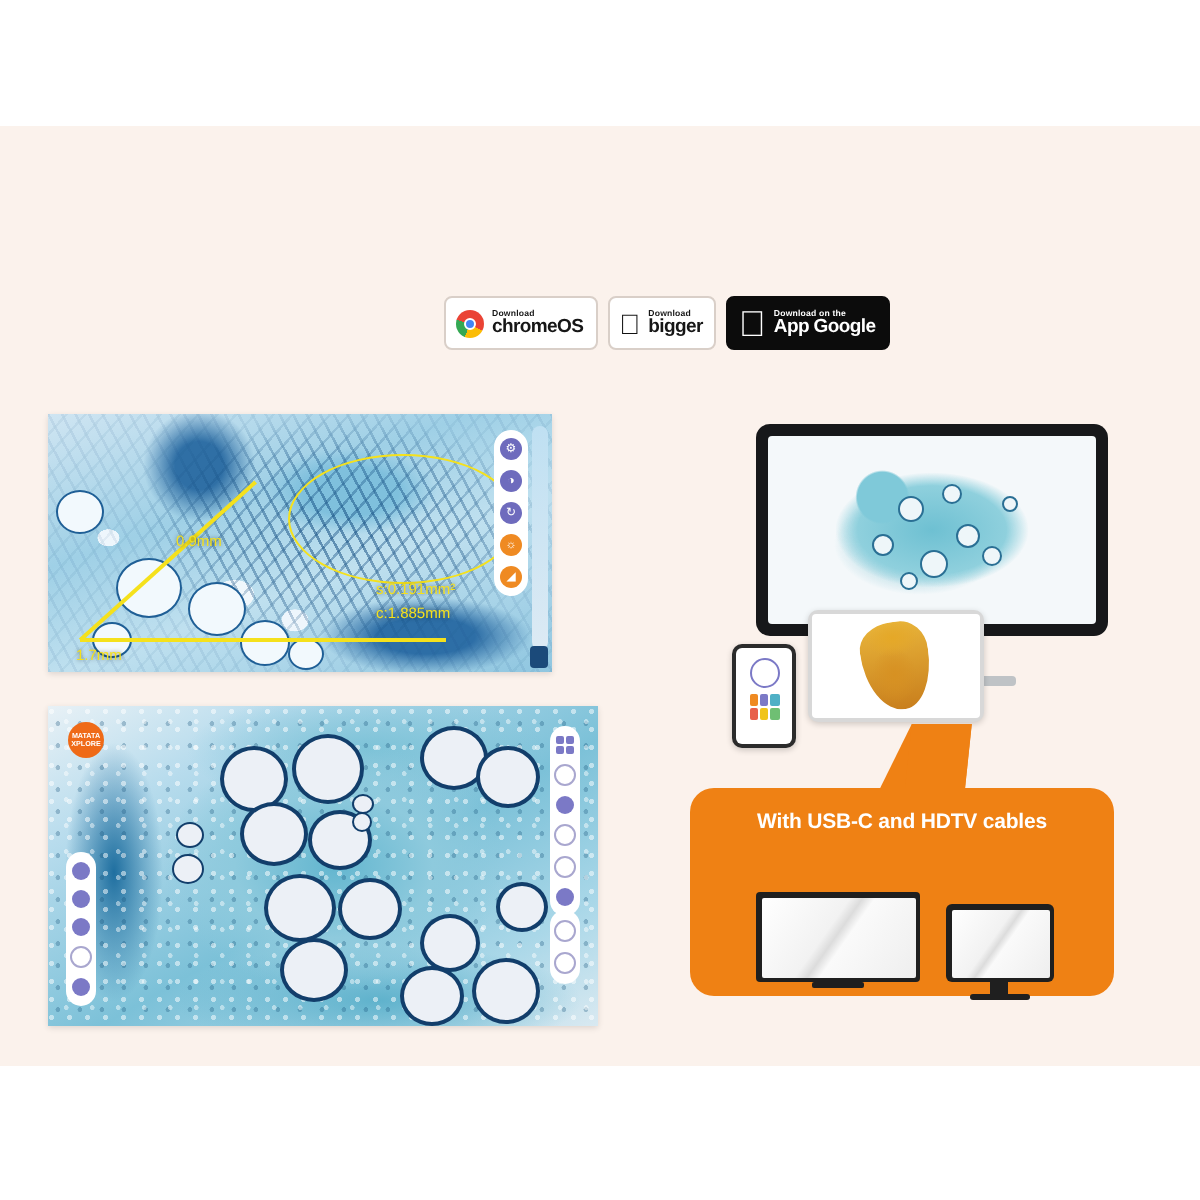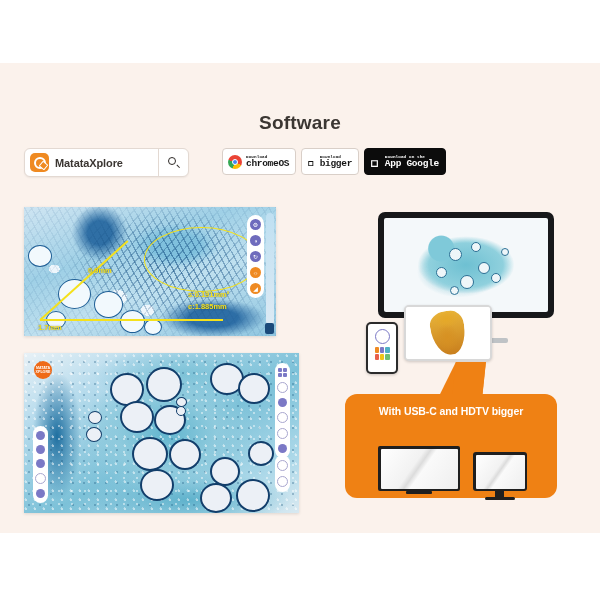--- a/index.html
+++ b/index.html
@@ -76,21 +76,21 @@
     border:1.4px solid #2e2a27;border-radius:50%;box-sizing:border-box;
   }
   .mag .handle{
     position:absolute;right:0;bottom:0;width:4px;height:1.4px;
     background:#2e2a27;transform:rotate(45deg);transform-origin:right bottom;
   }
 
   
   .badges{
     position:absolute;left:222px;top:148px;
-    display:flex;gap:5px;align-items:flex-end;font-family:Liberation Mono, monospace;
+    display:flex;gap:5px;align-items:flex-end;
   }
   .badge{
     height:27px;border-radius:4px;
     display:flex;align-items:center;gap:4px;
     padding:0 6px 0 5px;
     box-sizing:border-box;
     cursor:pointer;
   }
   .badge.light{background:#ffffff;border:1px solid #d9cfc8;}
   .badge.dark{background:#0c0c0c;border:1px solid #0c0c0c;}
@@ -159,21 +159,21 @@
   .cells1 span{
     position:absolute;border-radius:50%;
     background:#f2f9fd;border:1.6px solid #1f5f96;
   }
   .anno-ellipse{
     position:absolute;left:120px;top:20px;width:113px;height:63px;
     border:1.7px solid #f5e11c;border-radius:50%;
   }
   .anno-line{position:absolute;background:#f5e11c;height:1.7px;transform-origin:left center;}
   .anno-text{
-    position:absolute;color:#f5e11c;font-weight:bold;font-size:7.5px;
+    position:absolute;color:#f5e11c;font-weight:normal;font-size:7.5px;
     text-shadow:0 0 2px rgba(0,0,0,.5);white-space:nowrap;
   }
   .toolbar1{
     position:absolute;right:12px;top:8px;width:17px;
     background:#ffffff;border-radius:9px;
     padding:4px 0;display:flex;flex-direction:column;align-items:center;gap:5px;
   }
   .tb-ico{
     width:11px;height:11px;border-radius:50%;
     display:flex;align-items:center;justify-content:center;
@@ -322,35 +322,21 @@
   .tv-sm .stand{position:absolute;left:22px;bottom:-7px;width:9px;height:7px;background:#1f1f1f;}
   .tv-sm .base{position:absolute;left:12px;bottom:-9px;width:30px;height:3px;background:#1f1f1f;border-radius:2px;}
 </style>
 </head>
 <body>
 
 <div class="page">
 
   <div class="cream-band"></div>
 
-  <div class="page-title">Software</div>
-
-  <div class="searchbar">
-    <div class="app-logo">
-      <div class="ring"></div>
-    </div>
-    <div class="app-name">MatataXplore</div>
-    <div class="search-divider"></div>
-    <div class="search-btn">
-      <div class="mag">
-        <div class="lens"></div>
-          <div class="handle"></div>
-      </div>
-    </div>
-  </div>
+
 
   <div class="badges">
 
     <div class="badge light">
       <span class="glyph">
           <span class="g-chrome"></span>
         </span>
       <span class="txt">
         <span class="pre">Download</span>
         <span class="main">chromeOS</span>
@@ -499,21 +485,21 @@
             <i style="background:#f0c419"></i>
             <i style="background:#6fbf73"></i>
         </div>
       </div>
     </div>
   </div>
 
   <div class="callout-tail"></div>
   <div class="callout">
     <div class="callout-text">
-      <div>With USB-C and HDTV bigger</div>
+      <div>With USB-C and HDTV cables</div>
     </div>
     <div class="tv-big">
       <div class="sc"></div>
         <div class="foot"></div>
     </div>
     <div class="tv-sm">
       <div class="sc"></div>
         <div class="stand"></div>
         <div class="base"></div>
     </div>

